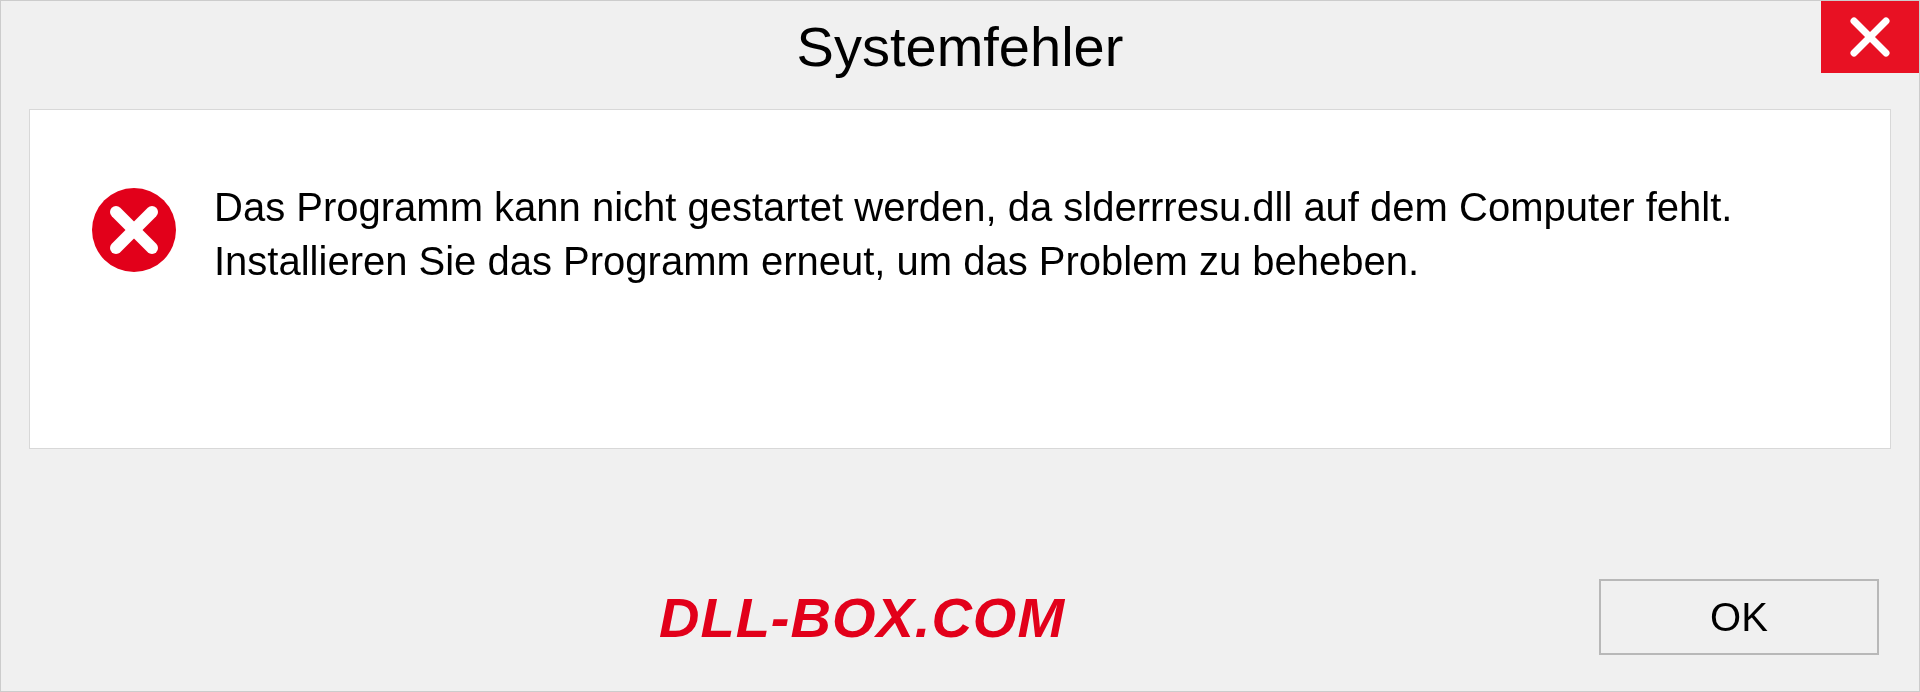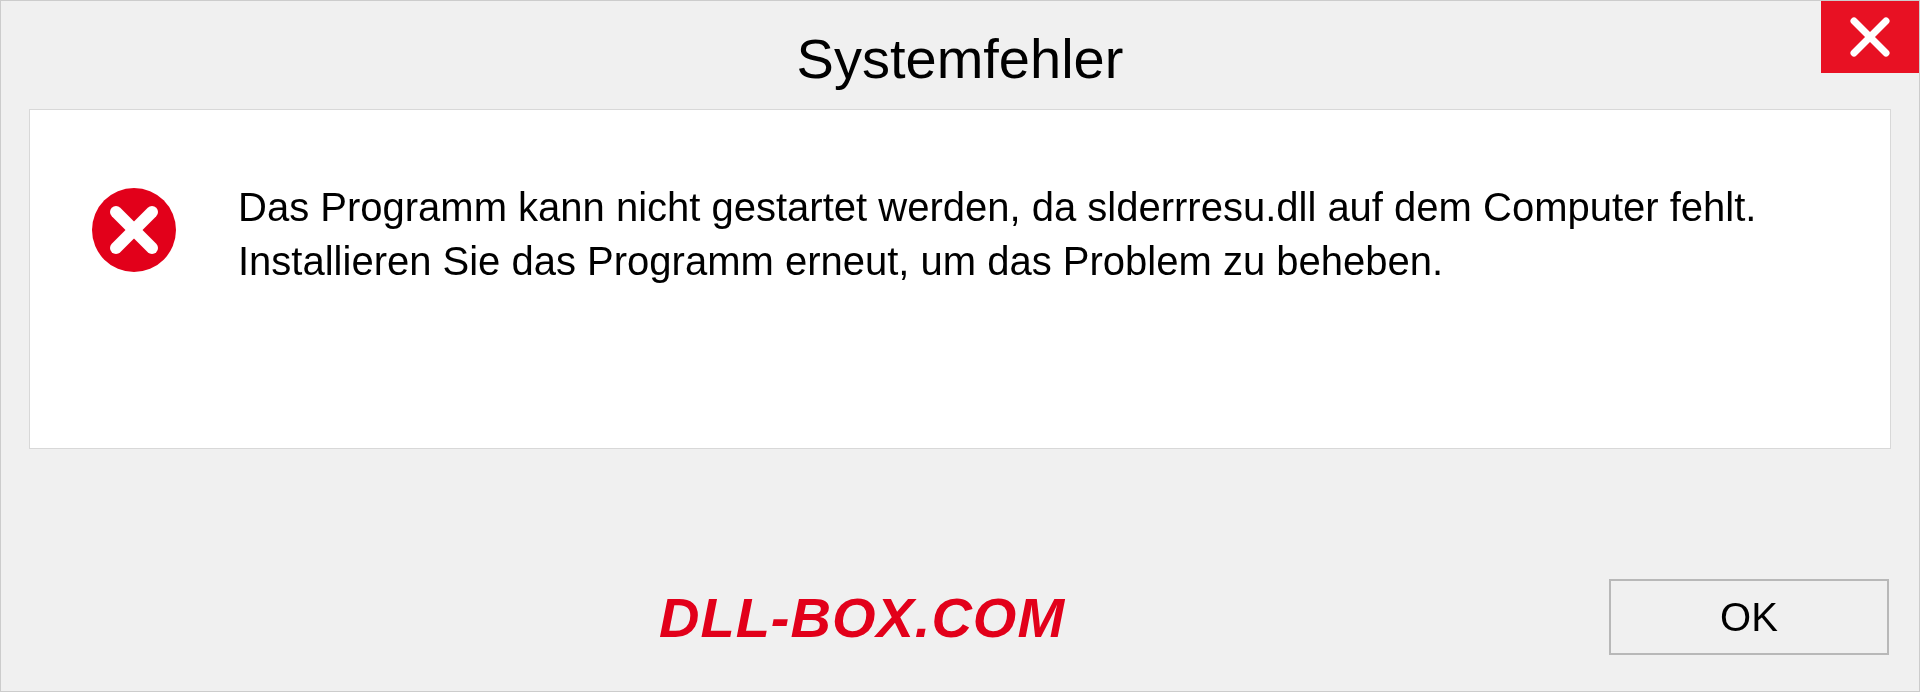--- a/index.html
+++ b/index.html
@@ -17,21 +17,21 @@
     .dialog {
       width: 1920px;
       height: 692px;
       background: #f0f0f0;
       border: 1px solid #ccc;
       position: relative;
     }
     .titlebar {
       height: 90px;
       display: flex;
-      align-items: flex-end;
+      align-items: center;
       justify-content: center;
       position: relative;
     }
     .title {
       font-size: 56px;
       font-weight: 400;
       color: #000;
     }
     .close-button {
       position: absolute;
@@ -49,40 +49,40 @@
       width: 44px;
       height: 44px;
     }
     .content-panel {
       margin: 18px 28px 0 28px;
       background: #ffffff;
       border: 1px solid #d8d8d8;
       padding: 70px 60px 70px 60px;
       display: flex;
       align-items: flex-start;
-      gap: 60px;
+      gap: 36px;
       min-height: 340px;
     }
     .error-icon {
       flex-shrink: 0;
       width: 88px;
       height: 88px;
       margin-top: 6px;
     }
     .message-text {
       font-size: 40px;
       line-height: 1.35;
       color: #000;
       font-weight: 400;
       max-width: 1560px;
     }
     .footer {
       position: absolute;
       bottom: 36px;
-      right: 30px;
+      right: 40px;
       left: 38px;
       display: flex;
       align-items: center;
       justify-content: space-between;
     }
     .watermark {
       font-size: 56px;
       font-weight: 800;
       color: #e2001a;
       font-style: italic;

